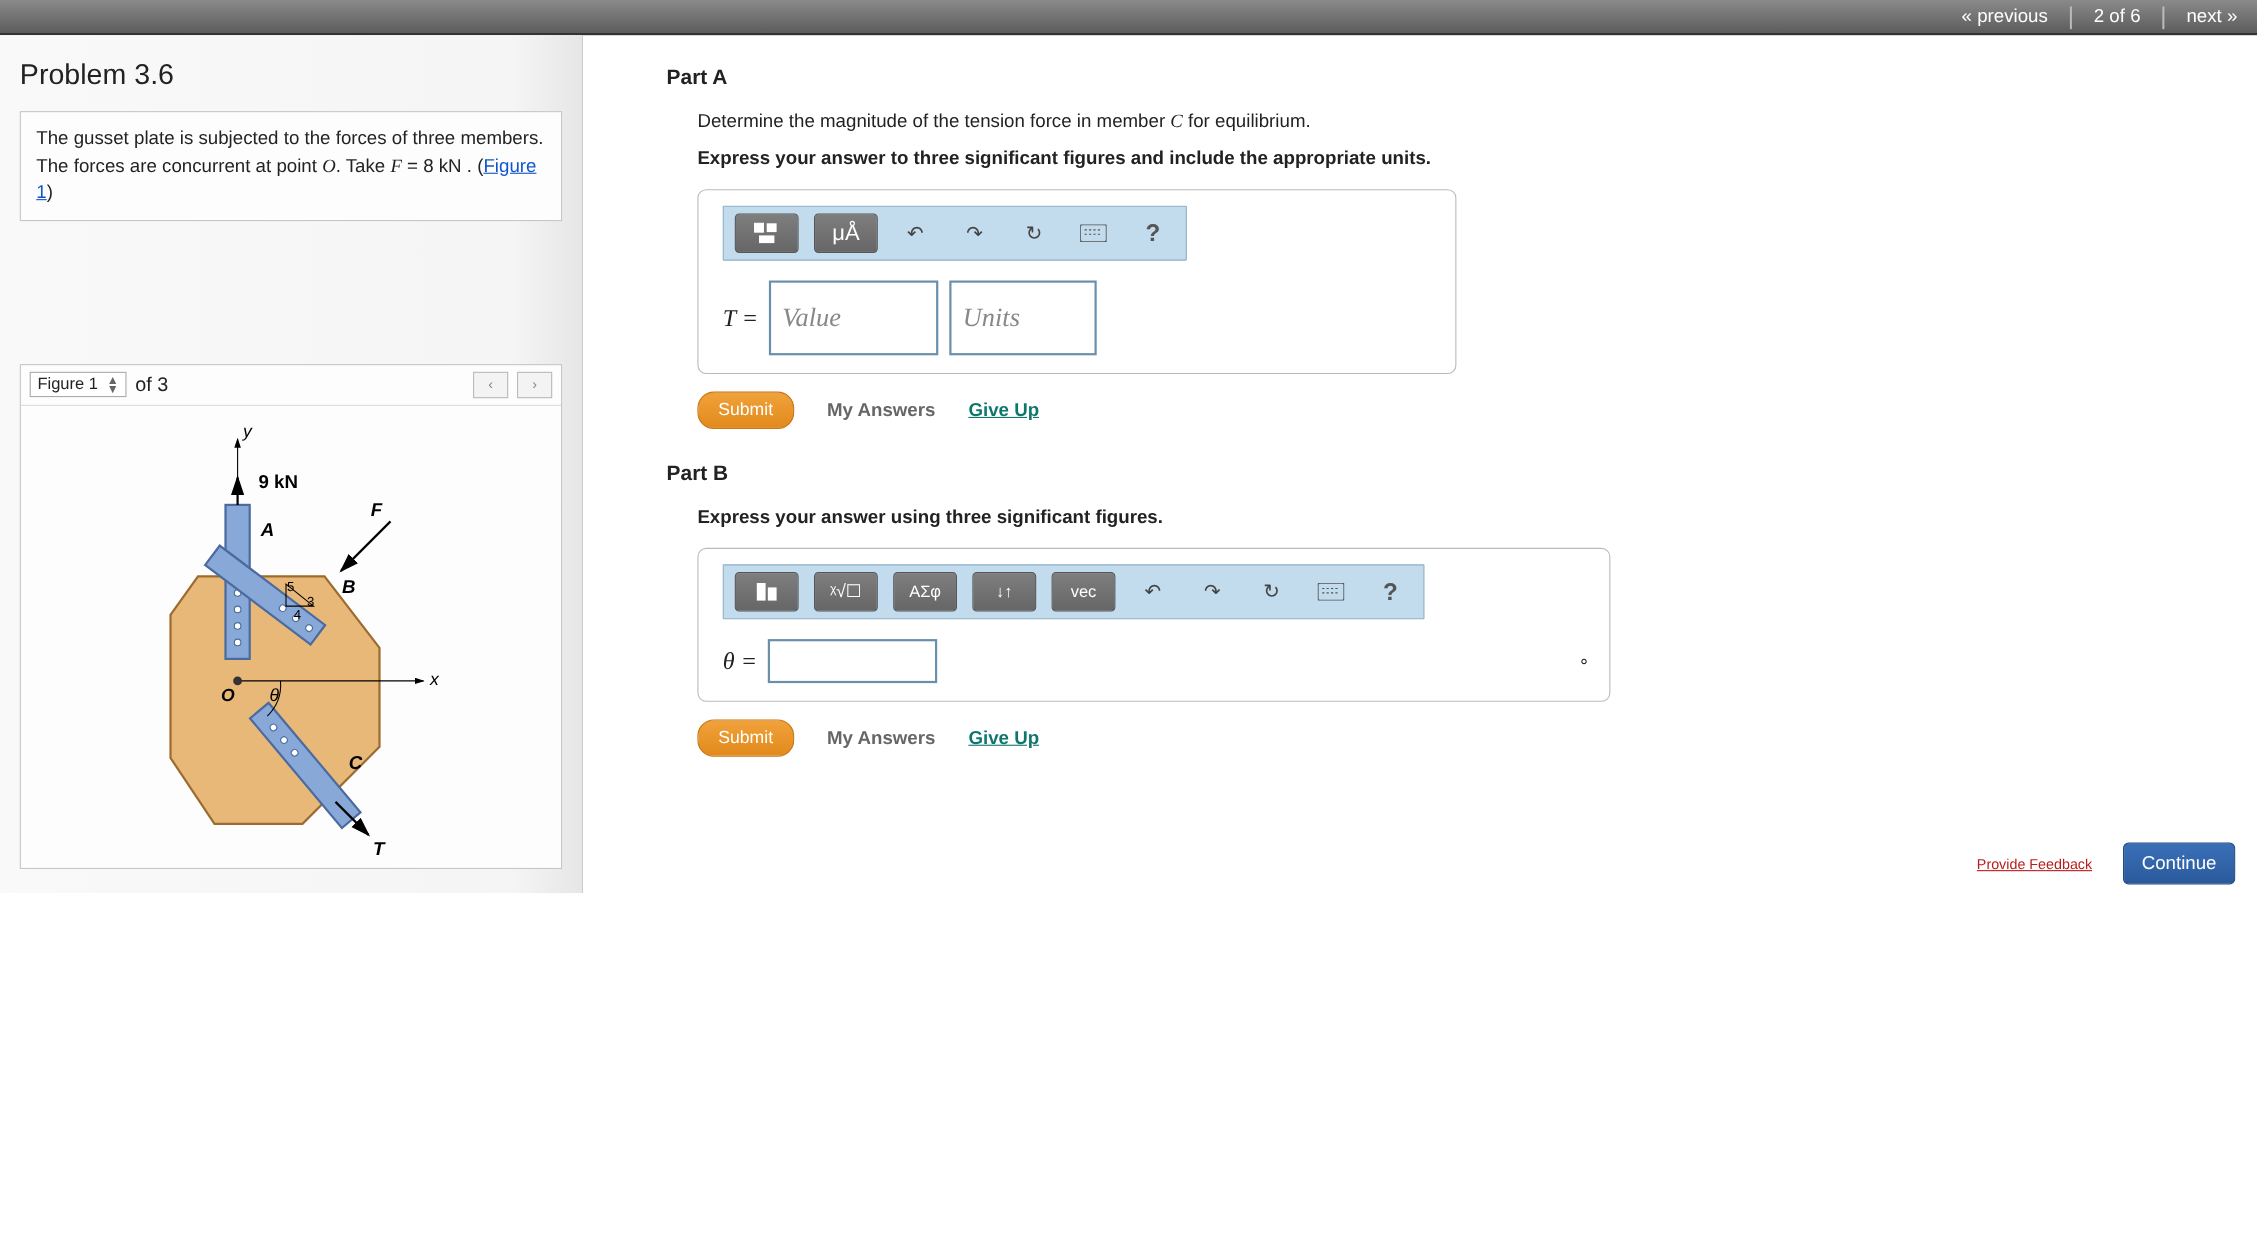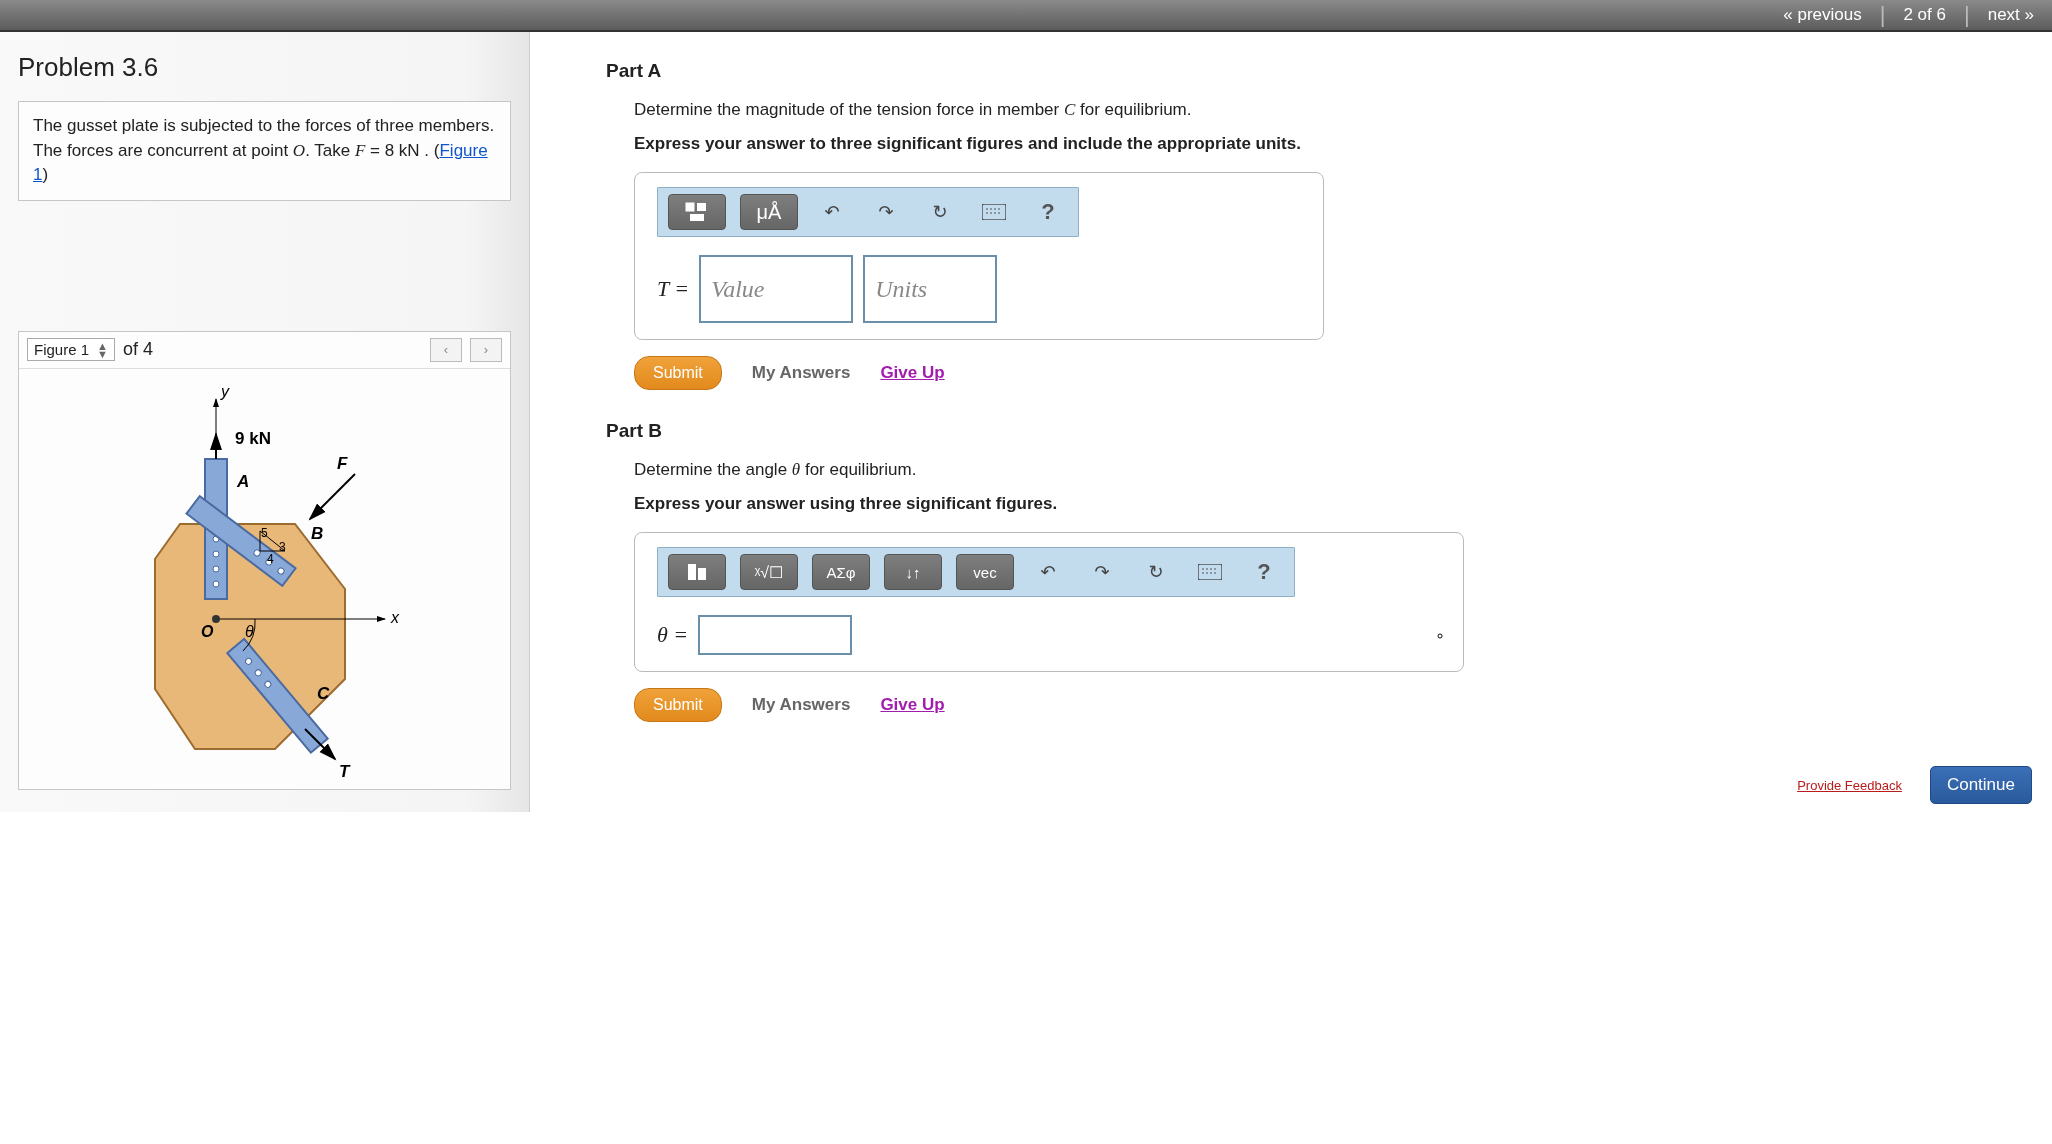--- a/index.html
+++ b/index.html
@@ -30,21 +30,21 @@
 .eqrow{display:flex;align-items:center;gap:10px;font-size:20px}
 .eqrow .var{font-style:italic;font-family:'Times New Roman',serif;font-size:22px}
 .field{border:2px solid #6a8fab;height:40px;font-size:24px;font-style:italic;color:#888;padding:12px 10px;font-family:'Times New Roman',serif;display:flex;align-items:center;background:#fff}
 .valfield{width:130px}
 .unitfield{width:110px}
 .ansfield{border:2px solid #6a8fab;height:36px;width:150px;background:#fff}
 .degreemark{margin-left:auto;font-size:16px}
 .btnrow{display:flex;align-items:center;gap:30px;margin:0 0 30px 28px;font-size:17px}
 .submit{background:linear-gradient(#f0a23a,#e28a1c);color:#fff;border:1px solid #c77515;border-radius:15px;padding:7px 18px;font-weight:normal;font-size:16px;cursor:pointer}
 .myans{color:#666;font-weight:bold}
-.giveup{color:#a21caf;text-decoration:underline;font-weight:bold}
+.giveup{color:#0f766e;text-decoration:underline;font-weight:bold}
 .footer{position:absolute;bottom:8px;right:20px;display:flex;align-items:center;gap:28px}
 .footer a{color:#b91c1c;text-decoration:underline;font-size:13px}
 .continue{background:linear-gradient(#3a6fb7,#2a5a9c);color:#fff;border:1px solid #1f4a85;border-radius:5px;padding:8px 16px;font-size:17px;cursor:pointer}
 svg{display:block}
 .answerbox-b{width:830px}
 </style>
 </head>
 <body>
 
 <div class="topbar">
@@ -61,21 +61,21 @@
     <div class="descbox">
       <span>The gusset plate is subjected to the forces of three members. The forces are concurrent at point </span><span style="font-style:italic;font-family:'Times New Roman',serif">O</span><span>. Take </span><span style="font-style:italic;font-family:'Times New Roman',serif">F</span><span> = 8  kN . (</span><a href="#">Figure 1</a><span>)</span>
     </div>
 
     <div class="figpanel">
       <div class="fighdr">
         <div class="figsel">
           <span>Figure 1</span>
           <span class="upd">▲<br>▼</span>
         </div>
-        <span>of 4</span>
+        <span>of 3</span>
         <div style="flex:1"></div>
         <div class="navbtn">‹</div>
         <div class="navbtn">›</div>
       </div>
       <div class="figbody">
         <svg width="360" height="400" viewBox="0 0 360 400">
           <defs>
             <marker id="ah" markerWidth="10" markerHeight="10" refX="8" refY="3" orient="auto">
                 <path d="M0,0 L0,6 L9,3 z" fill="#000"></path>
               </marker>
@@ -171,23 +171,20 @@
         <div class="field unitfield">Units</div>
       </div>
     </div>
     <div class="btnrow">
       <button class="submit">Submit</button>
       <span class="myans">My Answers</span>
       <a href="#" class="giveup">Give Up</a>
     </div>
 
     <div class="part-title">Part B</div>
-    <div class="part-text">
-      <span>Determine the angle </span><span style="font-style:italic;font-family:'Times New Roman',serif">θ</span><span> for equilibrium.</span>
-    </div>
     <div class="part-bold">Express your answer using three significant figures.</div>
     <div class="answerbox answerbox-b">
       <div class="toolbar">
         <span class="tbtn gr">
           <svg width="22" height="20">
               <rect x="2" y="2" width="8" height="16" fill="#fff"></rect>
               <rect x="12" y="6" width="8" height="12" fill="#fff"></rect>
             </svg>
         </span>
         <span class="tbtn gr" style="font-size:16px">ᵡ√☐</span>

